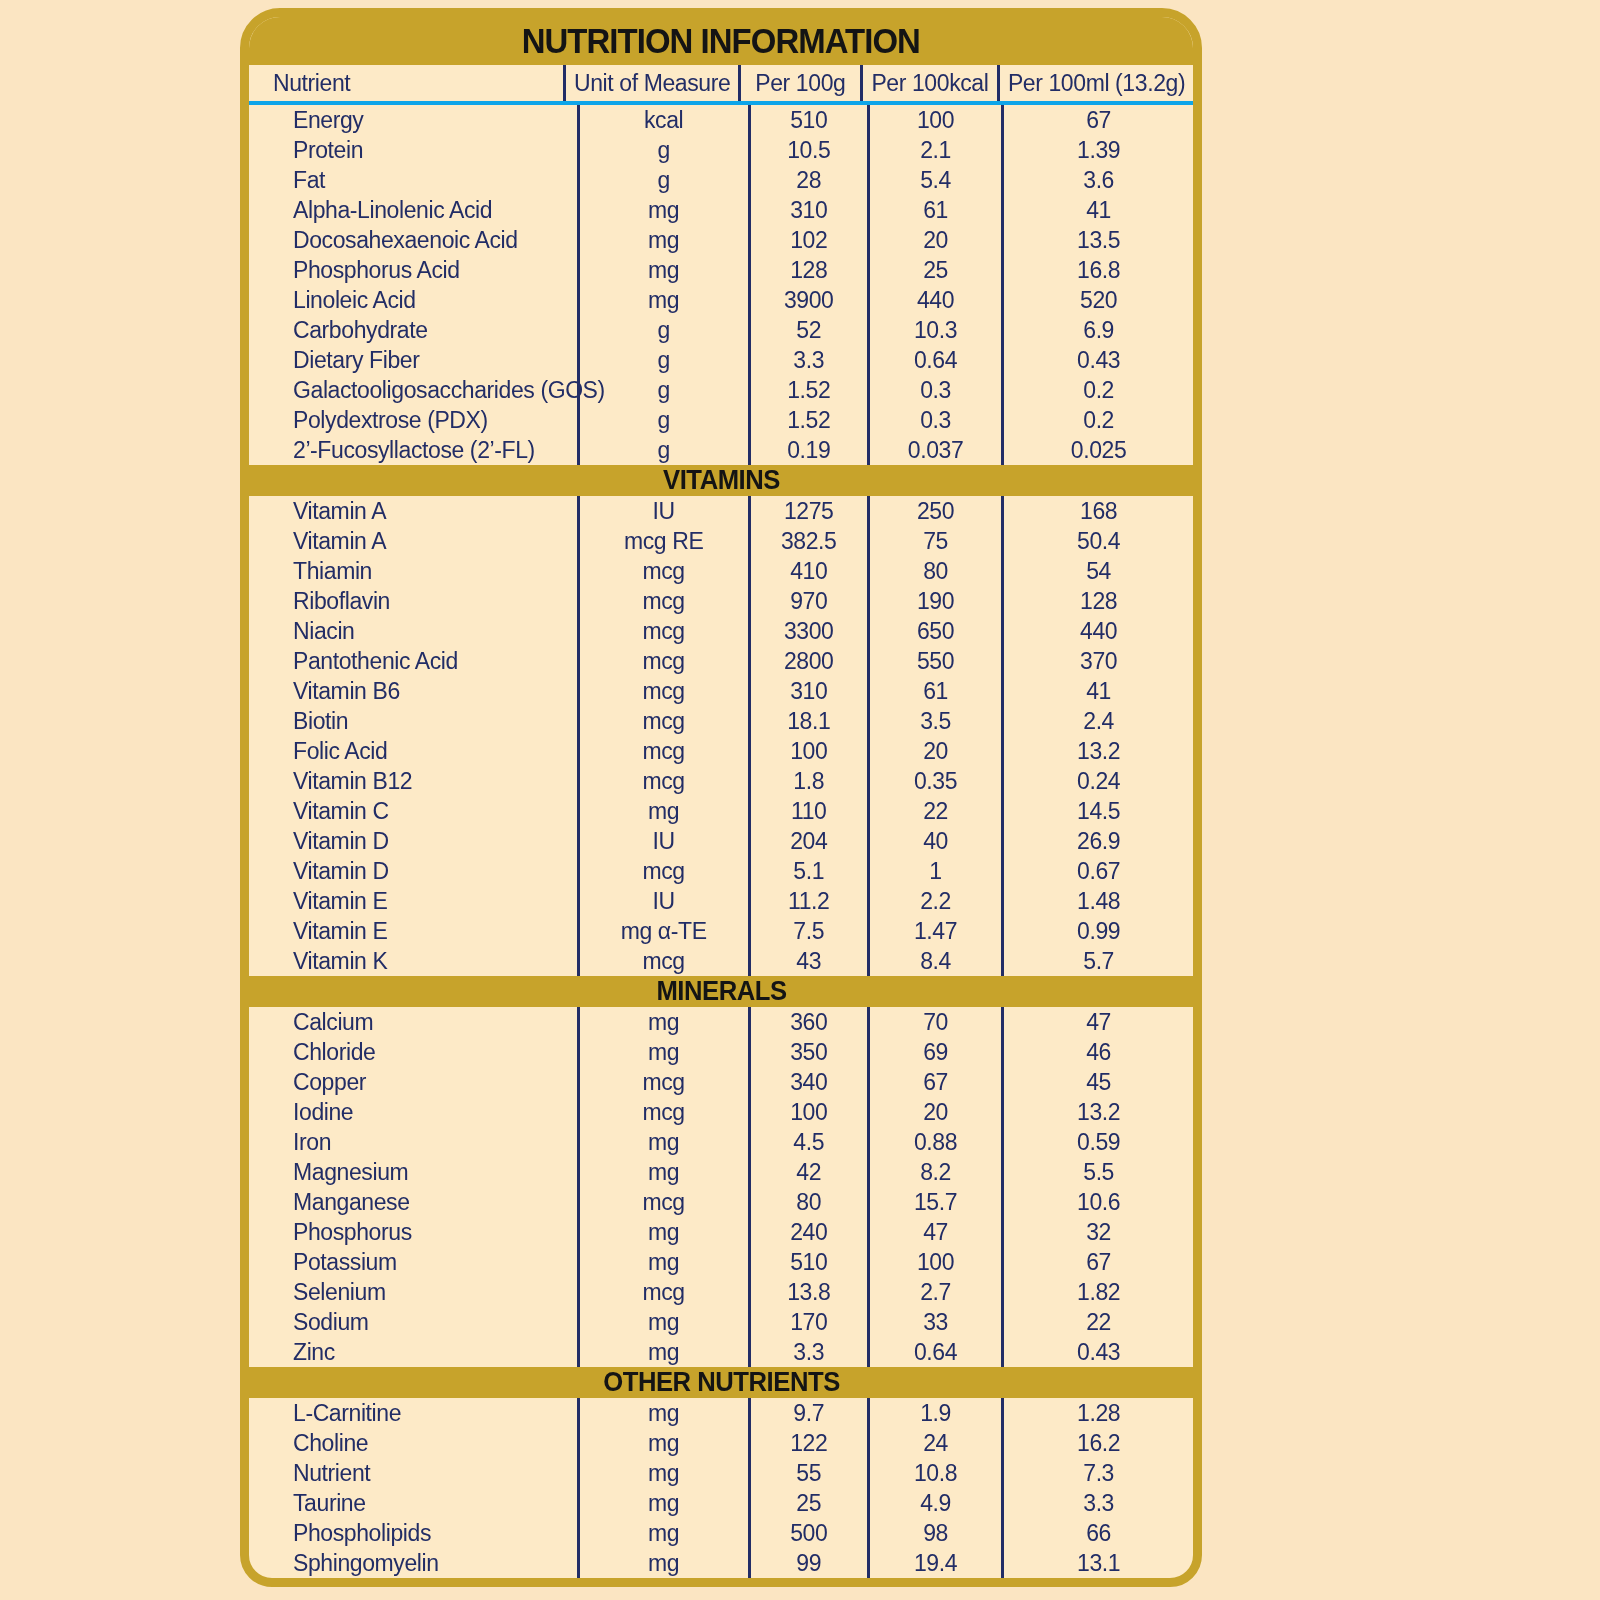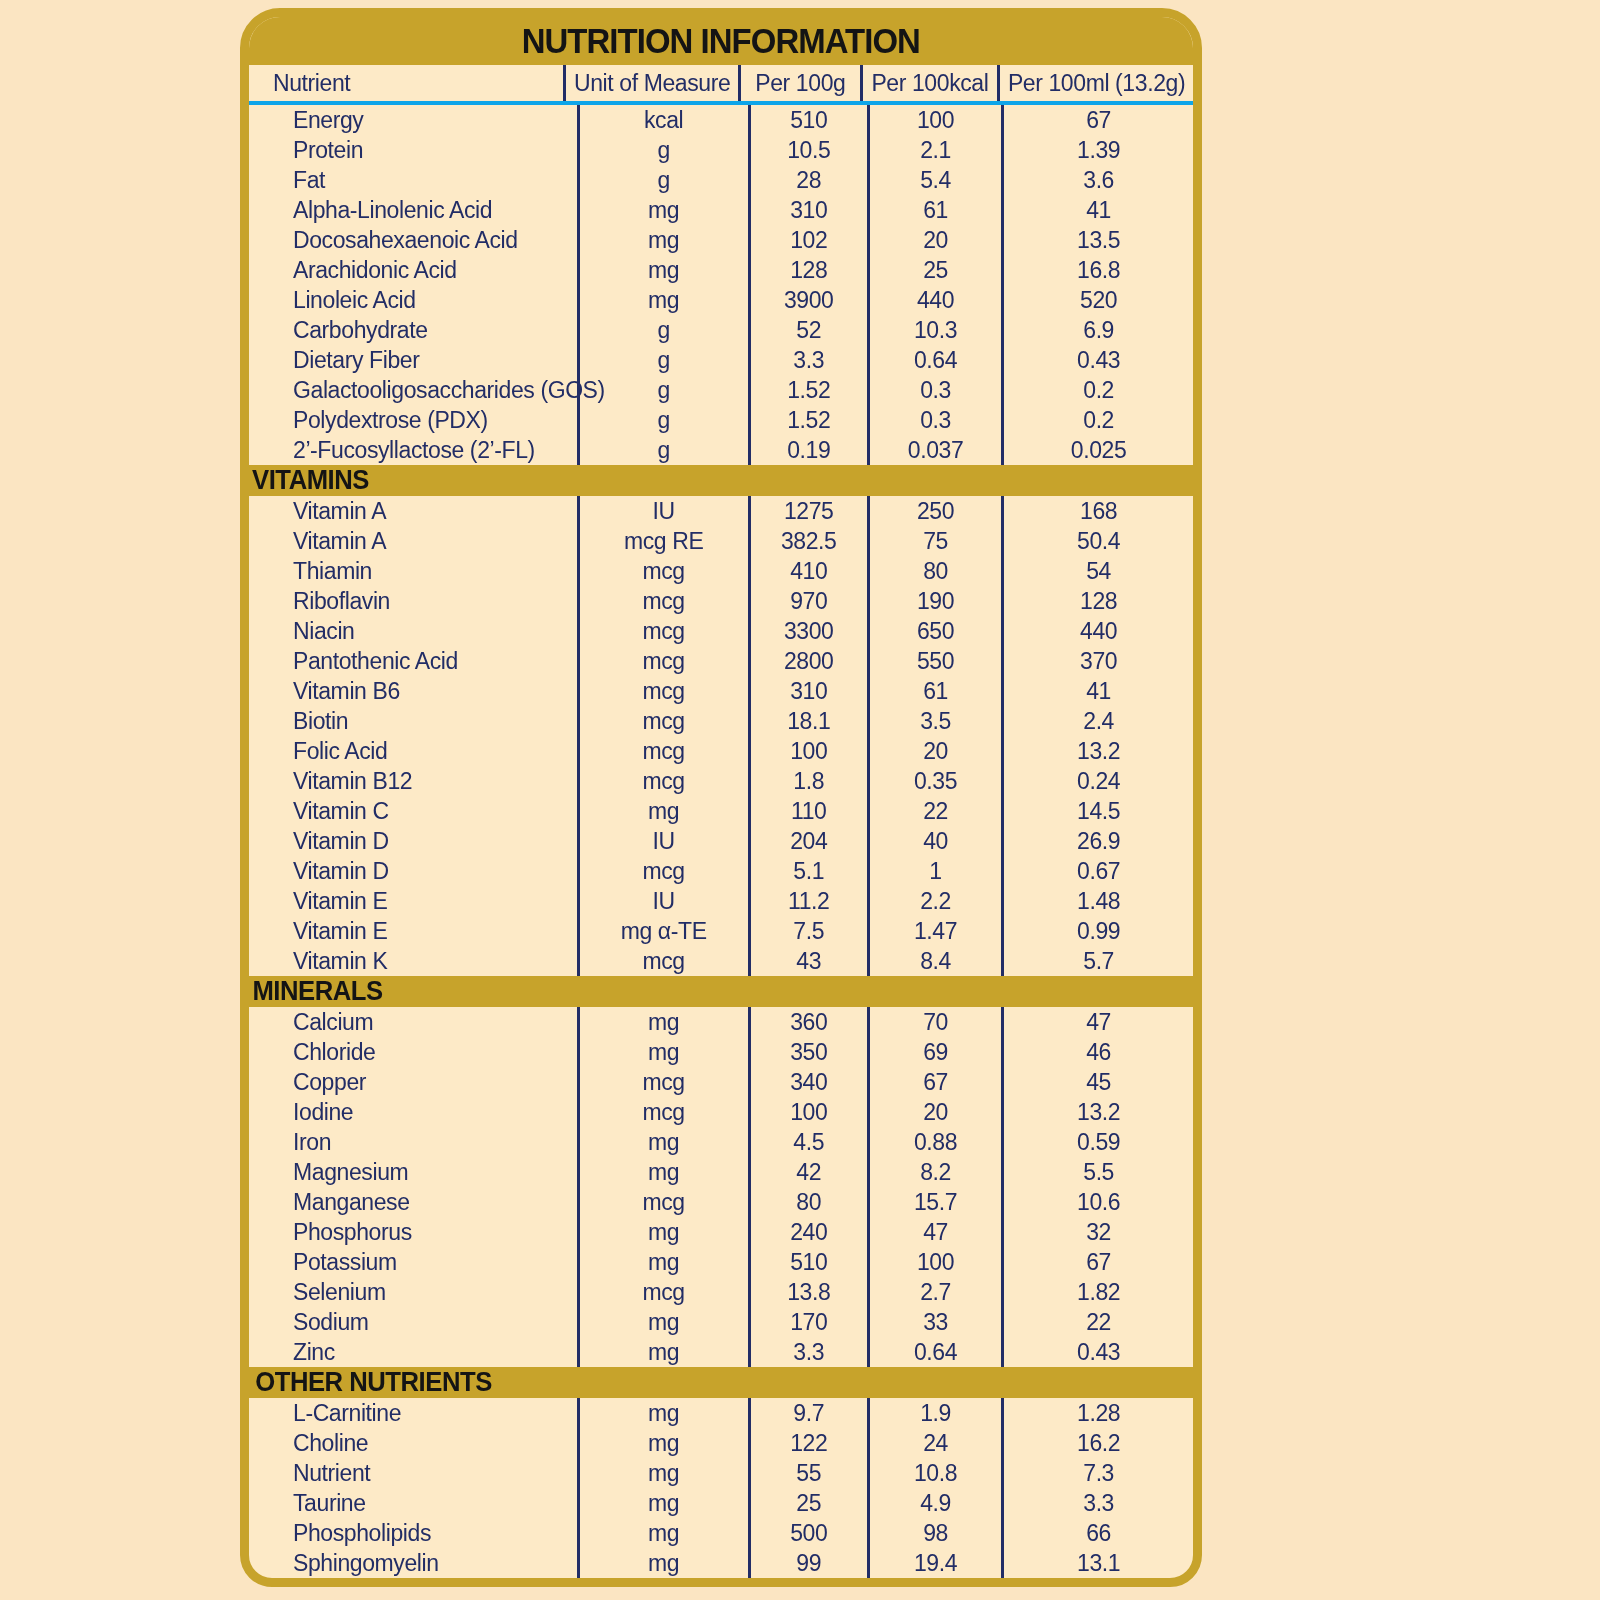--- a/index.html
+++ b/index.html
@@ -53,21 +53,21 @@
     white-space: nowrap;
     box-sizing: border-box;
   }
   .c1, .c2, .c3, .c4 { border-left: 3px solid #222d66; }
   .name { padding-left: 24px; text-align: left; }
   .center { text-align: center; }
   .bold .cell { font-weight: normal; }
   .section-bar {
     background: #c7a32b;
     height: 31px;
-    display: flex; align-items: center; justify-content: flex-start;
+    display: flex; align-items: center; justify-content: center;
   }
   .section-bar span {
     color: #141414;
     font-weight: bold;
     font-size: 27px;
     letter-spacing: -0.5px;
     transform: scaleX(0.95);
     white-space: nowrap;
   }
 </style>
@@ -116,21 +116,21 @@
           <div class="cell c4 center">41</div>
         </div>
         <div class="row bold">
           <div class="cell c0 name">Docosahexaenoic Acid</div>
           <div class="cell c1 center">mg</div>
           <div class="cell c2 center">102</div>
           <div class="cell c3 center">20</div>
           <div class="cell c4 center">13.5</div>
         </div>
         <div class="row bold">
-          <div class="cell c0 name">Arachidonic Acid</div>
+          <div class="cell c0 name">Phosphorus Acid</div>
           <div class="cell c1 center">mg</div>
           <div class="cell c2 center">128</div>
           <div class="cell c3 center">25</div>
           <div class="cell c4 center">16.8</div>
         </div>
         <div class="row">
           <div class="cell c0 name">Linoleic Acid</div>
           <div class="cell c1 center">mg</div>
           <div class="cell c2 center">3900</div>
           <div class="cell c3 center">440</div>

